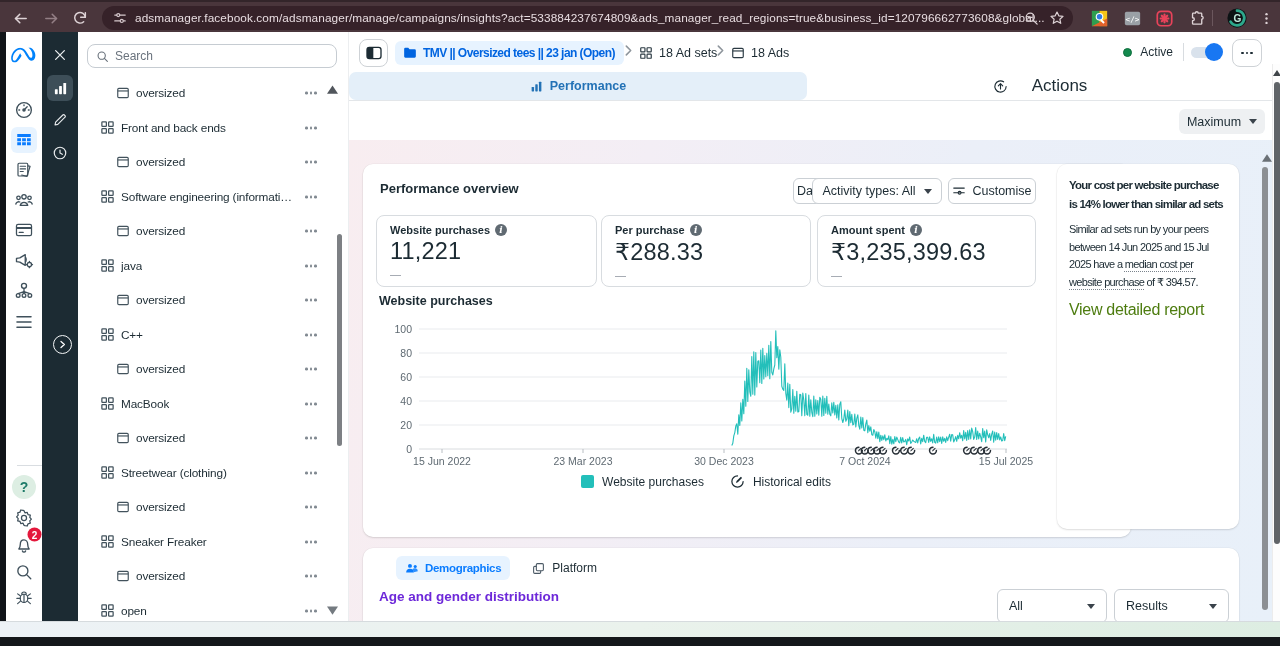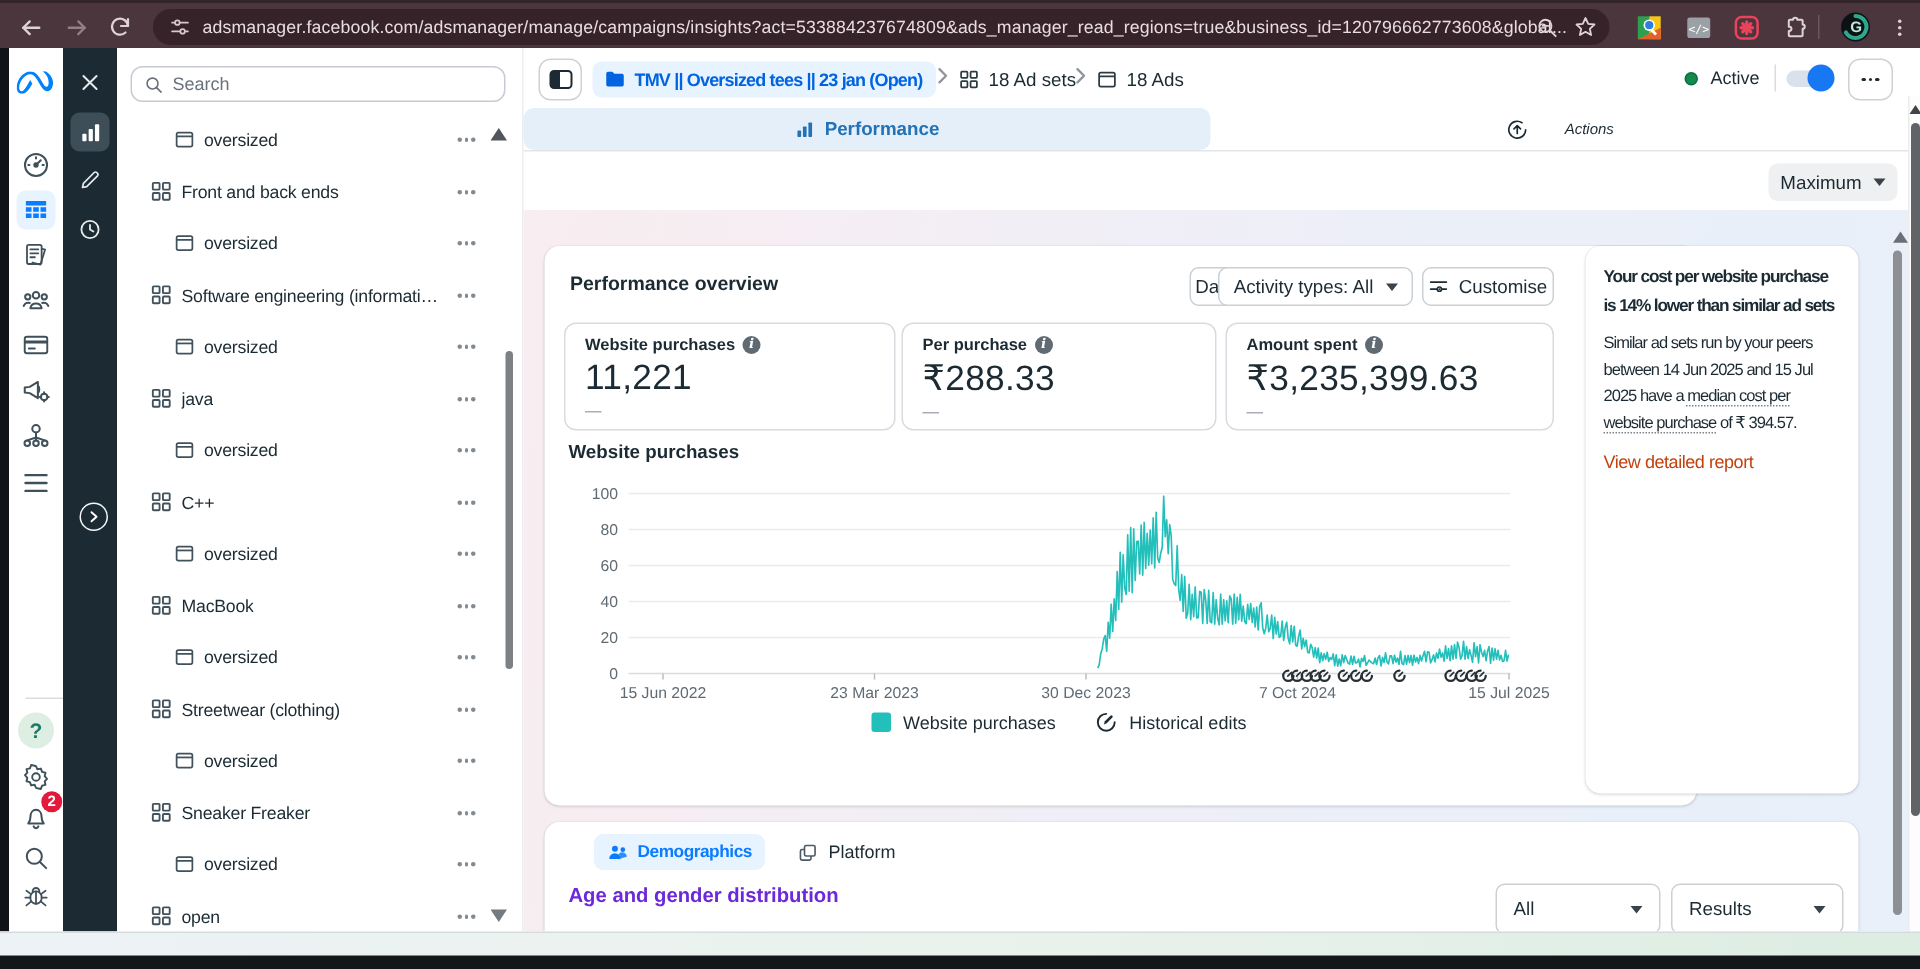--- a/index.html
+++ b/index.html
@@ -63,21 +63,21 @@
   #status-dot { width:9px; height:9px; border-radius:50%; background:#13894d; border:1.5px solid #0d6e3d; }
   #status-label { font-size:12px; color:#1c2b33; }
   #tb-divider { position:absolute; right:89px; top:11px; width:1px; height:18px; background:#d8dce0; }
   #toggle { position:absolute; right:52px; top:14.5px; width:30px; height:11px; border-radius:6px; background:#d9e2ec; }
   #toggle .knob { position:absolute; right:-2px; top:-3.5px; width:18px; height:18px; border-radius:50%; background:#1877f2; }
   #more-btn { position:absolute; right:11px; top:7px; width:30px; height:28px; border:1px solid #ced2d6; border-radius:8px; display:flex; align-items:center; justify-content:center; }
   #more-btn .kebab-dots i { background:#1c2b33; }
 
   #tabs-row { left:0; top:40px; width:924px; height:29px; border-bottom:1px solid #e3e6e9; }
   #tab-performance { position:absolute; left:0; top:0; width:458px; height:28px; background:#e4eff9; border-radius:7px; display:flex; align-items:center; justify-content:center; gap:7px; color:#2372b6; font-size:12.5px; font-weight:bold; }
-  #tab-actions { position:absolute; left:458px; top:0; width:466px; height:28px; display:flex; align-items:center; justify-content:center; gap:24px; color:#1c2b33; font-size:10px;font-style:italic; }
+  #tab-actions { position:absolute; left:458px; top:0; width:466px; height:28px; display:flex; align-items:center; justify-content:center; gap:24px; color:#1c2b33; font-size:17px; }
   #maximum-row { left:0; top:69px; width:924px; height:39px; }
   #maximum-btn { position:absolute; right:8px; top:8px; width:86px; height:25px; background:#eef0f2; border-radius:6px; display:flex; align-items:center; justify-content:center; gap:8px; font-size:12.5px; color:#1c2b33; }
   .caret { width:0; height:0; border-left:4.5px solid transparent; border-right:4.5px solid transparent; border-top:5.5px solid #3a434b; }
 
   
   #content { left:0; top:108px; width:924px; height:481px; overflow:hidden;
     background:linear-gradient(100deg,#f8edf0 0%,#f3eef5 30%,#ebeff8 62%,#e8f0f9 100%); }
   .card { position:absolute; background:#fff; border-radius:10px; box-shadow:0 1px 2px rgba(0,0,0,.12), 0 0 0 0.5px rgba(0,0,0,.04); }
   #main-card { left:14px; top:24px; width:768px; height:373px; }
   #tip-card { left:708px; top:24px; width:182px; height:365px; }
@@ -98,21 +98,21 @@
   #chart-svg { position:absolute; left:0; top:150px; }
   #legend { position:absolute; left:0; top:310px; width:686px; display:flex; align-items:center; justify-content:center; gap:26px; }
   .leg-item { display:flex; align-items:center; gap:8px; font-size:12px; color:#1c2b33; }
   .leg-sq { width:13px; height:13px; border-radius:2px; }
 
   
   #tip-card { padding:12px 12px; }
   #tip-heading { font-size:11.5px; letter-spacing:-0.78px; font-weight:bold; color:#1c2b33; line-height:18.5px; }
   #tip-body { margin-top:8px; font-size:11px; letter-spacing:-0.65px; color:#1c2b33; line-height:17.5px; }
   #tip-body .dotted { text-decoration:underline dotted #7a838c; text-underline-offset:3px; }
-  #tip-link { margin-top:10px; font-size:12px; letter-spacing:-0.3px; color:#c2410c; }
+  #tip-link { margin-top:10px; font-size:16px; letter-spacing:-0.3px; color:#4d7c0f; }
 
   
   #demo-tabs { position:absolute; left:16px; top:8px; height:24px; display:flex; align-items:center;padding-left:17px; }
   #tab-demographics { height:24px; border-radius:6px; background:#e7f3ff; color:#0a7cff; font-size:11.5px; letter-spacing:-0.3px; font-weight:bold; display:flex; align-items:center; gap:6px; padding:0 9px; }
   #tab-platform { height:24px; display:flex; align-items:center; gap:7px; font-size:12px; color:#1c2b33; margin-left:14px; padding:0 8px; }
   #tab-platform .cic { color:#4b5965; }
   #demo-heading { position:absolute; left:16px; top:41px; font-size:13.5px; font-weight:bold; color:#6d28d9; }
   .dd { position:absolute; top:41px; height:28px; border:1px solid #cbd0d5; border-radius:6px; background:#fff; display:flex; align-items:center; justify-content:space-between; padding:16px 11px; font-size:12.5px; color:#1c2b33; }
   #dd-all { left:634px; width:110px; }
   #dd-results { left:751px; width:115px; }

